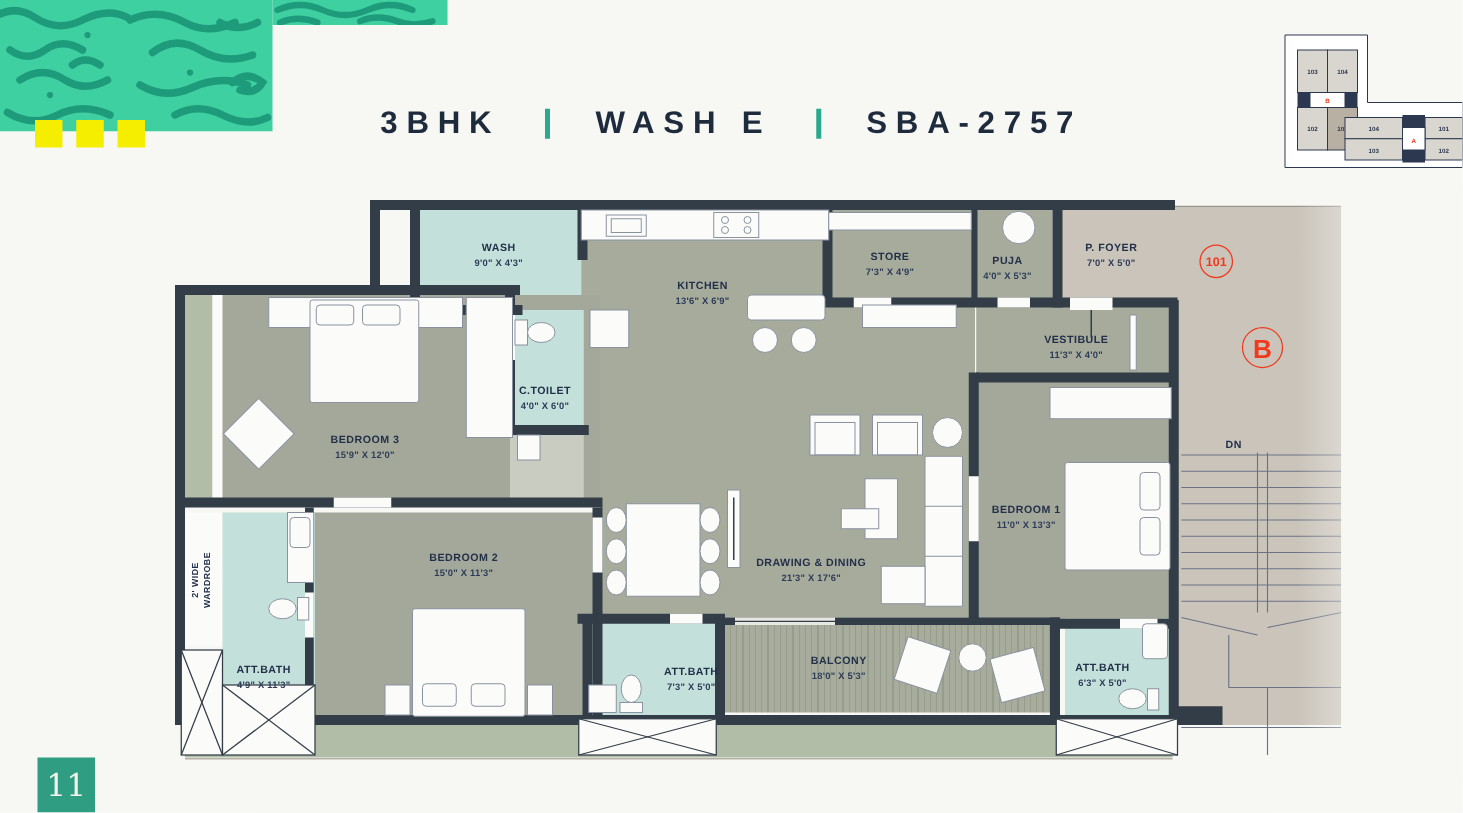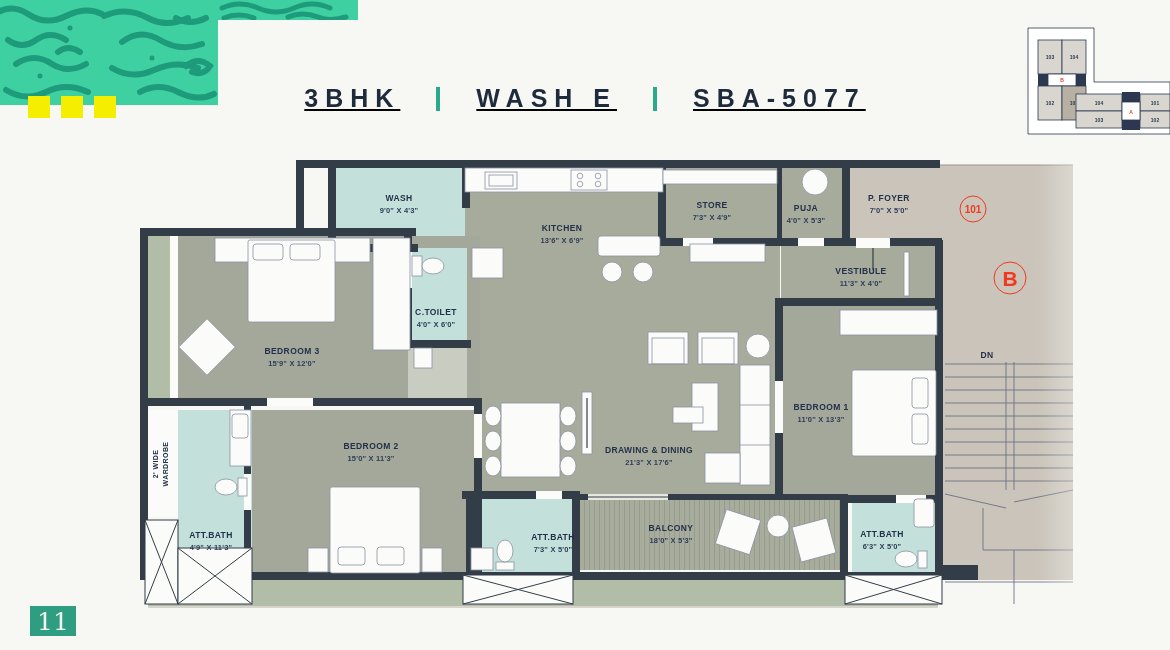--- a/index.html
+++ b/index.html
@@ -4,31 +4,31 @@
 <style>
   html,body{margin:0;padding:0;}
   .canvas{position:relative;width:1170px;height:650px;overflow:hidden;
           background:#f7f7f4;font-family:"Liberation Sans",sans-serif;}
   
   .decor-main{position:absolute;left:0;top:0;width:218px;height:105px;background:#3fd0a2;overflow:hidden;}
   .decor-strip{position:absolute;left:218px;top:0;width:140px;height:20px;background:#3fd0a2;overflow:hidden;}
   .ysq{position:absolute;top:96px;width:22px;height:22px;background:#f5ee00;}
   
   .title{position:absolute;left:0;top:84px;width:1170px;display:flex;justify-content:center;
-         align-items:center;gap:36px;pointer-events:none;text-decoration:underline;}
+         align-items:center;gap:36px;pointer-events:none;}
   .title .t{font-weight:700;font-size:25px;letter-spacing:7px;color:#1e2b3c;}
   .title .bar{display:inline-block;width:4px;height:24px;background:#2aa98d;}
   
   .plan{position:absolute;left:138px;top:152px;}
   .stripes{position:absolute;left:580px;top:500px;width:260px;height:70px;
            background:repeating-linear-gradient(90deg,#a8ac9d 0 4px,#979d8c 4px 5px);}
   .fade{position:absolute;left:1038px;top:150px;width:132px;height:475px;
         background:linear-gradient(to right,rgba(247,247,244,0),#f7f7f4 70%);}
   .keyplan{position:absolute;left:1018px;top:16px;}
-  .badge{position:absolute;left:30px;top:606px;width:46px;height:30px;background:#2f9d82;
+  .badge{position:absolute;left:30px;top:606px;width:46px;height:44px;background:#2f9d82;
          display:flex;align-items:center;justify-content:center;}
   .badge span{color:#f3f3ee;font-family:"DejaVu Serif",serif;font-size:25px;}
   
   .rname{font:700 8.5px "Liberation Sans",sans-serif;fill:#23304a;letter-spacing:.4px;}
   .rdims{font:700 7.5px "Liberation Sans",sans-serif;fill:#2d3c59;letter-spacing:.2px;}
   .tiny{font:700 5px "Liberation Sans",sans-serif;fill:#2c3850;}
   .red{fill:#f1391d;}
 </style>
 </head>
 <body>
@@ -311,21 +311,21 @@
   </div>
   <span class="ysq" style="left:28px"></span>
   <span class="ysq" style="left:61px"></span>
   <span class="ysq" style="left:94px"></span>
 
   <div class="title">
     <span class="t">3BHK</span>
     <span class="bar"></span>
     <span class="t">WASH E</span>
     <span class="bar"></span>
-    <span class="t">SBA-5077</span>
+    <span class="t">SBA-2757</span>
   </div>
 
   <svg class="keyplan" width="152" height="122" viewBox="0 0 152 122">
     <path d="M10,12 H76 V66 H152 V118 H10 Z" fill="#ffffff" stroke="#2c3850" stroke-width="0.8"></path>
 
     <g>
       <rect x="20" y="24" width="24" height="34" fill="#d9d6cf" stroke="#2c3850" stroke-width="0.8"></rect>
       <rect x="44" y="24" width="24" height="34" fill="#d9d6cf" stroke="#2c3850" stroke-width="0.8"></rect>
       <rect x="20" y="58" width="10" height="12" fill="#2c3850"></rect>
       <rect x="58" y="58" width="10" height="12" fill="#2c3850"></rect>

